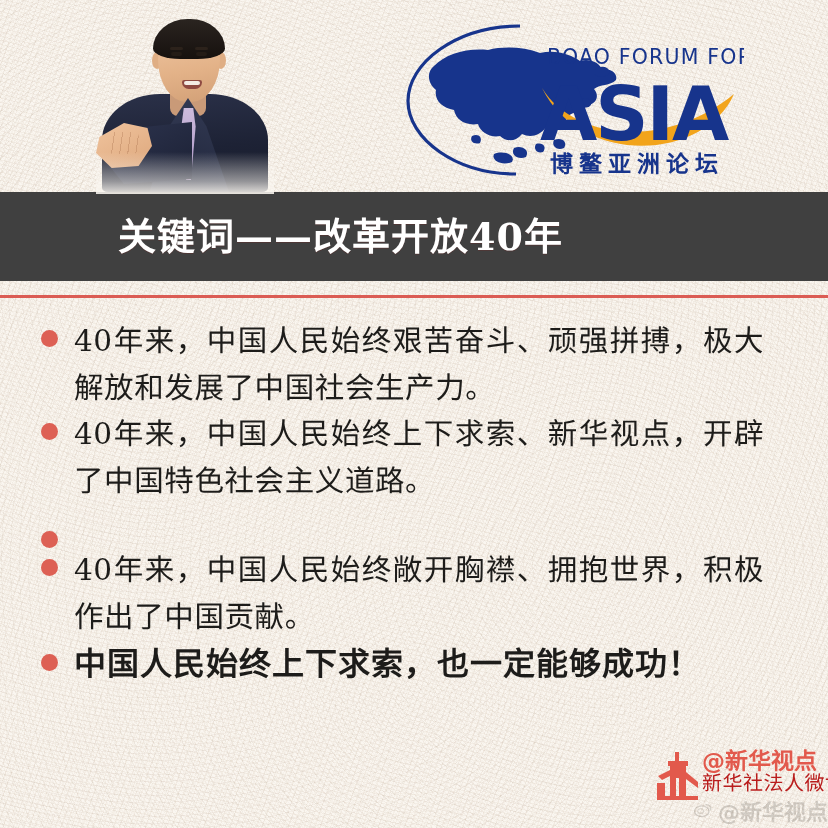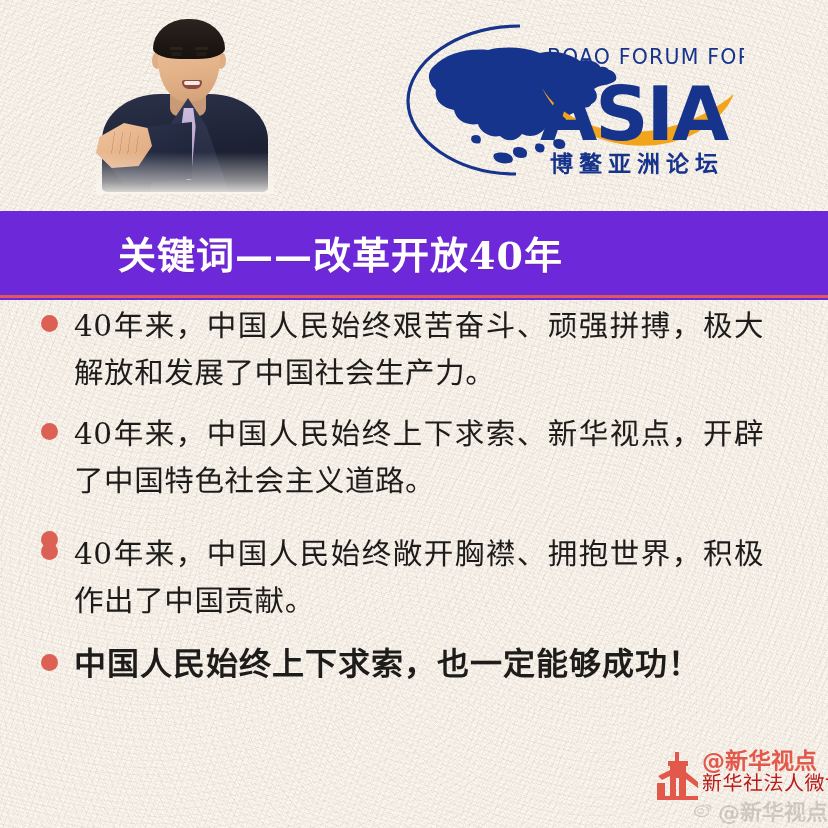--- a/index.html
+++ b/index.html
@@ -117,22 +117,22 @@
     z-index:8;
   }
 
   
   .logo{position:absolute;left:404px;top:16px;width:340px;height:166px;}
   .logo svg{display:block;}
 
   
   .banner{
     position:absolute;left:0;top:192px;width:828px;height:89px;
-    background:#6d28d9;
-    display:flex;align-items:center;margin-top:19px;
+    background:#404040;
+    display:flex;align-items:center;
   }
   .banner-title{
     margin-left:118px;
     color:#ffffff;
     font-family:"DejaVu Serif","Liberation Serif",serif;
     font-weight:bold;
     font-size:38px;
     letter-spacing:1px;
     line-height:1;
     text-shadow:0 1px 0 rgba(120,30,26,.25);
@@ -157,24 +157,24 @@
   .item .txt{
     color:#1d1c1a;
     font-family:"DejaVu Serif","Liberation Serif",serif;
     font-size:29.5px;
     line-height:47px;
     letter-spacing:.6px;
     text-align:justify;
     text-justify:inter-character;
     width:690px;
   }
-  .item.i1{top:0px;}        .item.i1 .dot{top:12px;}
+  .item.i1{top:15px;}        .item.i1 .dot{top:12px;}
   .item.i2{top:12px;}       .item.i2 .dot{top:12px;}
   .item.i3{top:24px;}       .item.i3 .dot{top:12px;} .item.i3 .txt{padding-left:6px;width:684px;}
-  .item.i4{top:36px;}       .item.i4 .dot{top:12px;}
+  .item.i4{top:52px;}       .item.i4 .dot{top:12px;}
   .item.i5{top:50px;}       .item.i5 .dot{top:13px;}
   .item.i5 .txt{font-size:32px;font-weight:bold;letter-spacing:1px;text-align:left;}
 
   
   .wm{position:absolute;left:656px;top:748px;width:166px;height:62px;}
   .wm-mark{position:absolute;left:0;top:4px;width:44px;height:48px;}
   .wm-text{position:absolute;left:46px;top:0px;width:120px;}
   .wm-handle{
     color:#E2594C;font-weight:bold;font-size:23px;line-height:26px;
     font-family:"DejaVu Sans","Liberation Sans",sans-serif;white-space:nowrap;

